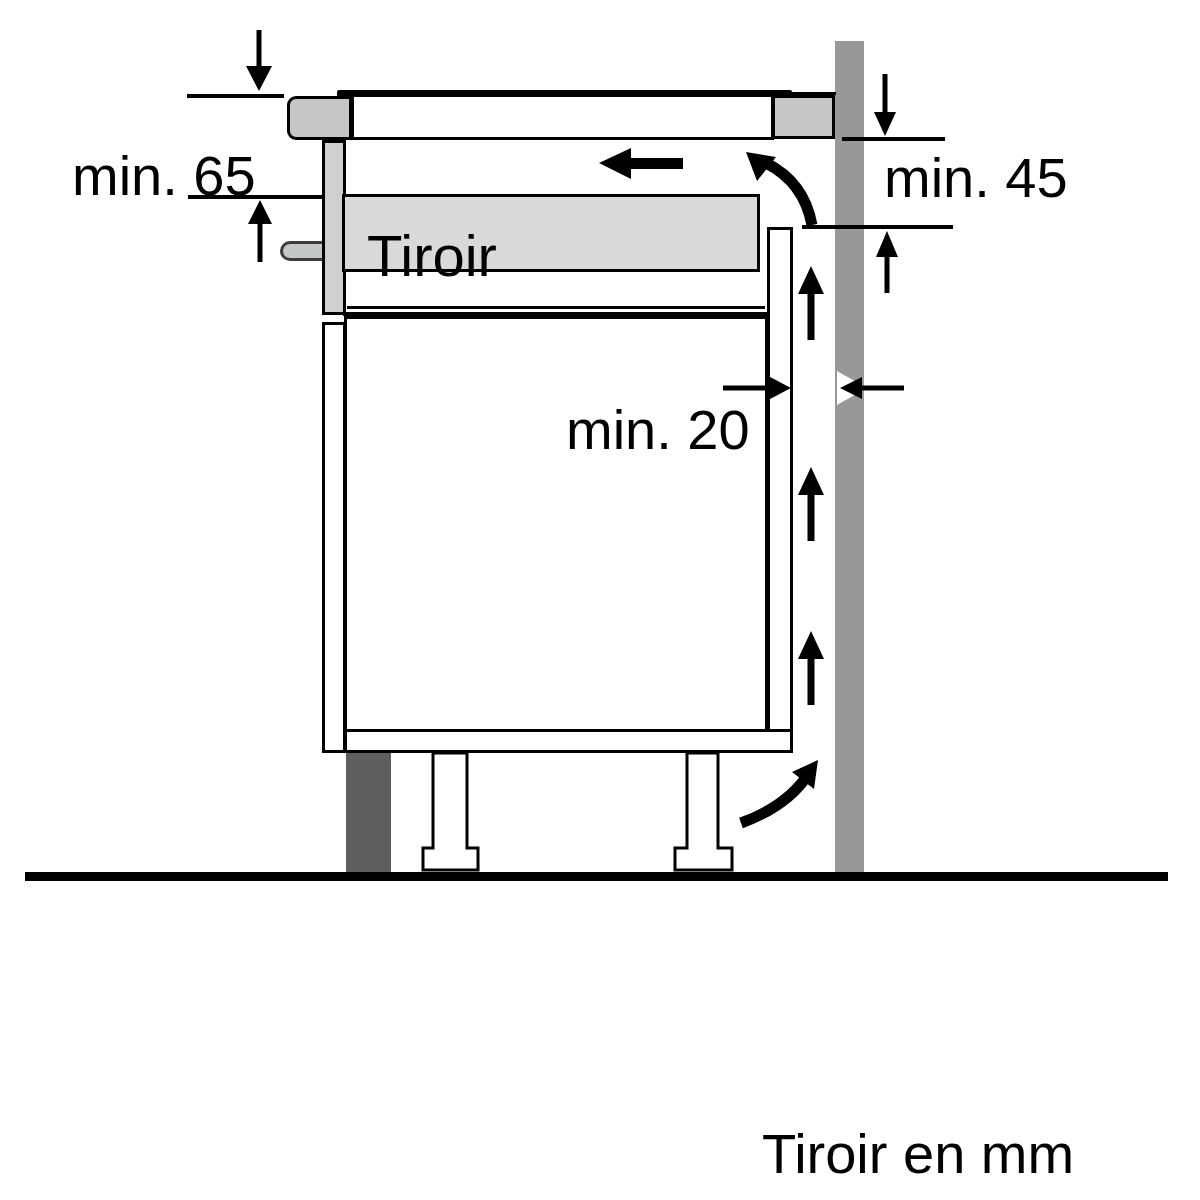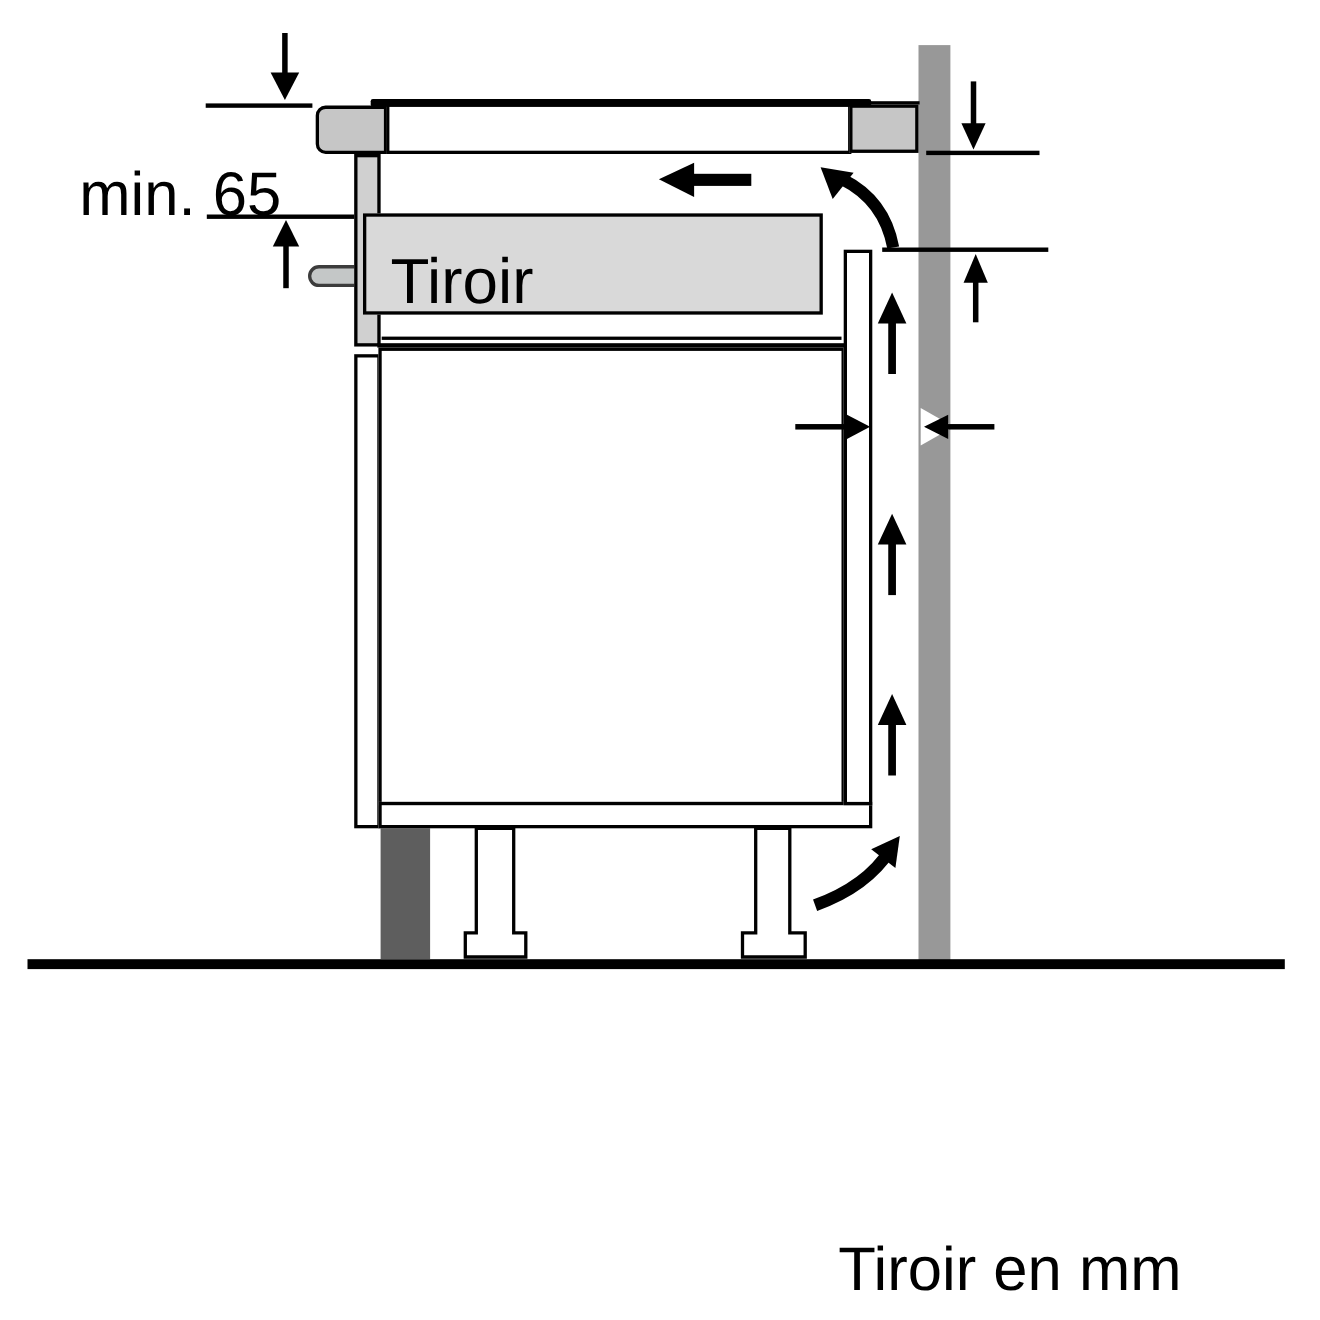--- a/index.html
+++ b/index.html
@@ -36,21 +36,21 @@
   .plinth{left:346px;top:752px;width:45px;height:120px;background:var(--c-plinth);}
   .handle-pin{left:280px;top:241px;width:46px;height:20px;background:var(--c-handle);
     border:3px solid #3c3c3c;border-radius:10px 0 0 10px;}
   .side-trim{left:322px;top:140px;width:24px;height:175px;background:var(--c-panel);border:3px solid var(--c-ink);}
   .side-panel{left:322px;top:322px;width:24px;height:431px;background:#fff;border:3px solid var(--c-ink);}
   .interior{left:344px;top:316px;width:424px;height:416px;background:#fff;border:3px solid var(--c-ink);}
   .bottom-band{left:344px;top:729px;width:449px;height:24px;background:#fff;border:3px solid var(--c-ink);}
   .back-panel{left:767px;top:227px;width:26px;height:505px;background:#fff;border:3px solid var(--c-ink);}
   .runner-a{left:347px;top:306px;width:418px;height:3px;background:var(--c-ink);}
   .runner-b{left:343px;top:312px;width:425px;height:4px;background:var(--c-ink);}
-  .drawer-box{left:330px;top:194px;width:418px;height:92px;background:var(--c-drawer);border:3px solid var(--c-ink);}
+  .drawer-box{left:342px;top:194px;width:418px;height:78px;background:var(--c-drawer);border:3px solid var(--c-ink);}
   .drawer-label{position:absolute;left:22px;top:30px;font-size:58px;line-height:58px;color:var(--c-ink);white-space:nowrap;}
   .worktop-left{left:287px;top:96px;width:65px;height:44px;background:var(--c-countertop);
     border:3px solid var(--c-ink);border-radius:9px 0 0 9px;}
   .hob-body{left:351px;top:94px;width:423px;height:46px;background:#fff;border:3px solid var(--c-ink);}
   .worktop-right{left:772px;top:95px;width:63px;height:44px;background:var(--c-countertop);border:3px solid var(--c-ink);}
   .glass-top{left:337px;top:90px;width:455px;height:7px;background:var(--c-ink);border-radius:2px;}
   .glass-thin{left:789px;top:92px;width:47px;height:3px;background:var(--c-ink);}
   .dim-left-top{left:187px;top:94px;width:97px;}
   .dim-left-bot{left:188px;top:195px;width:134px;}
   .dim-right-top{left:842px;top:137px;width:103px;}
@@ -152,15 +152,17 @@
       <polygon class="ink" points="746,152 776,157 757,181"></polygon>
     </g>
 
     <g>
       <path class="stroke-ink" d="M741 823 Q788 806 809 773" stroke-width="11"></path>
       <polygon class="ink" points="818,760 814,789 792,772"></polygon>
     </g>
   </svg>
 
   <div class="lbl lbl-min65">min. 65</div>
+  <div class="lbl lbl-min45">min. 45</div>
+  <div class="lbl lbl-min20">min. 20</div>
   <div class="lbl lbl-footer">Tiroir en mm</div>
 
 </div>
 
 </body></html>

